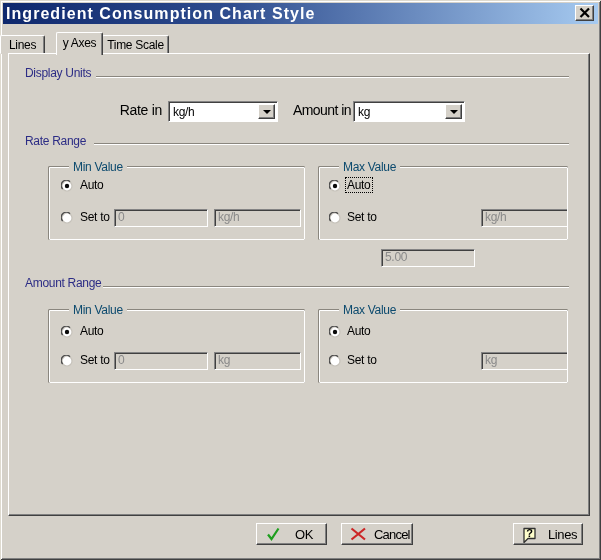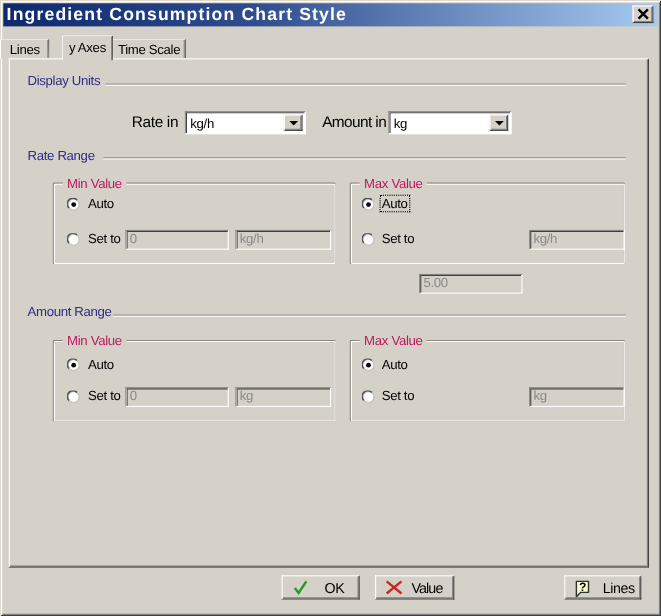--- a/index.html
+++ b/index.html
@@ -58,22 +58,22 @@
     position:absolute;left:4px;top:5px;width:0;height:0;
     border-left:4px solid transparent;border-right:4px solid transparent;
     border-top:4px solid #000;
   }
   .grp{box-sizing:border-box;border:1px solid #8a867e;border-radius:1px;}
   .grp::after{
     content:"";position:absolute;left:0;top:0;right:-1px;bottom:-1px;
     border:1px solid #ffffff;border-radius:1px;pointer-events:none;
   }
   .grplbl{
-    position:absolute;top:-6px;left:8px;background:#d5d1c9;
-    padding:0 4px;font-size:12px;line-height:12px;color:#be185d;z-index:2;letter-spacing:-0.3px;
+    position:absolute;top:-6px;left:20px;background:#d5d1c9;
+    padding:0 4px;font-size:12px;line-height:12px;color:#0c4a6e;z-index:2;letter-spacing:-0.3px;
   }
   .field{
     position:absolute;box-sizing:border-box;height:18px;background:#d5d1c9;
     border:1px solid;border-color:#848484 #ffffff #ffffff #848484;
     box-shadow: inset 1px 1px 0 #404040;
     font-size:12px;color:#8a8a8a;line-height:15px;padding-left:3px;letter-spacing:-0.3px;
   }
   .radio{position:absolute;width:12px;height:12px;}
   .rlbl{position:absolute;font-size:12px;color:#000;line-height:12px;white-space:nowrap;letter-spacing:-0.3px;}
   .btn{
@@ -193,21 +193,21 @@
 <div class="abs btn" style="left:256px;top:523px;width:71px;height:22px;">
   <svg width="16" height="16" style="margin-left:8px;">
     <path d="M3 8.5 L6.5 13 L13.5 2.5" fill="none" stroke="#1e9e1e" stroke-width="2.2"></path>
   </svg>
   <span style="margin-left:14px;">OK</span>
 </div>
 <div class="abs btn" style="left:341px;top:523px;width:72px;height:22px;">
   <svg width="20" height="16" style="margin-left:6px;">
     <path d="M3.5 2.5 L17 13.5 M17 2.5 L3.5 13.5" fill="none" stroke="#cc2626" stroke-width="2.2"></path>
   </svg>
-  <span style="margin-left:6px;letter-spacing:-0.8px;">Value</span>
+  <span style="margin-left:6px;letter-spacing:-0.8px;">Cancel</span>
 </div>
 <div class="abs btn" style="left:513px;top:523px;width:70px;height:22px;">
   <svg width="15" height="17" style="margin-left:8px;">
     <path d="M2 2.5 h11 v10 h-7 l-4 4 z" fill="#ffffcc" stroke="#303030" stroke-width="1.3" stroke-linejoin="round"></path>
     <text x="7.5" y="11" font-size="11" font-weight="bold" fill="#000" text-anchor="middle" font-family="Liberation Sans">?</text>
   </svg>
   <span style="margin-left:11px;">Lines</span>
 </div>
 
 </body></html>

